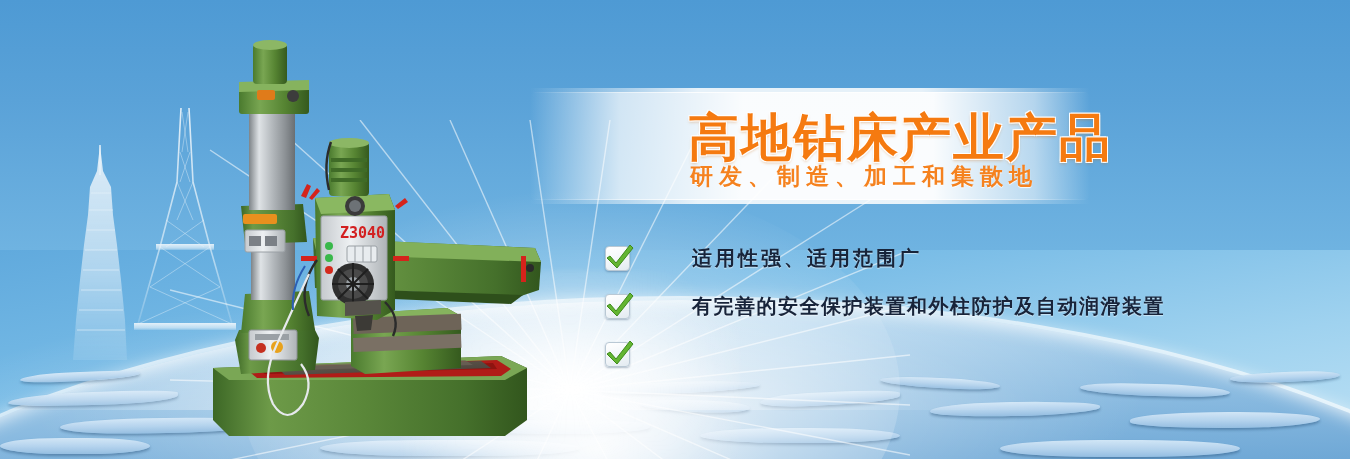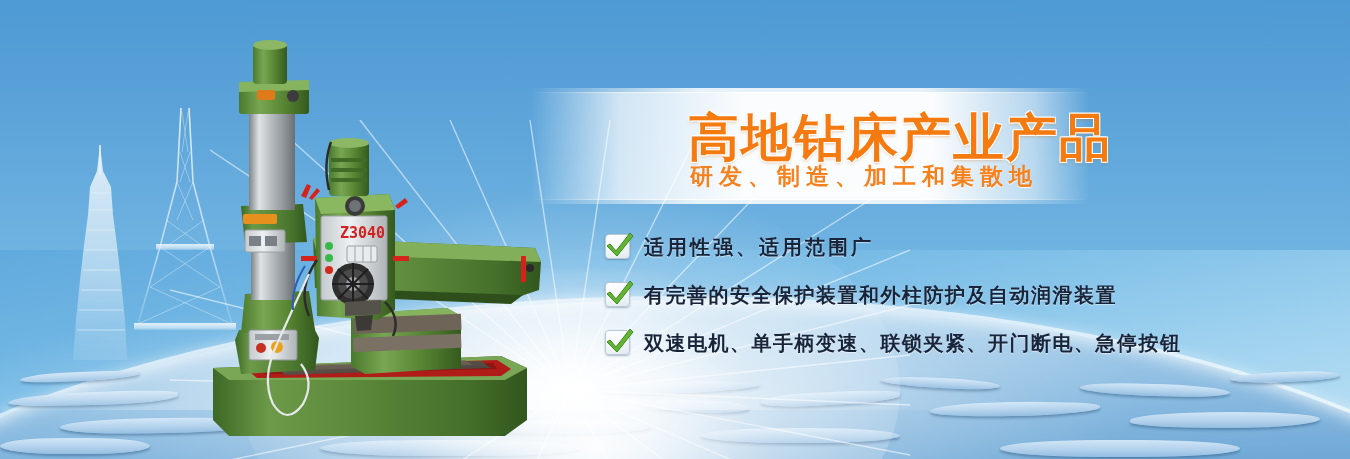--- a/index.html
+++ b/index.html
@@ -100,21 +100,21 @@
   .title-sub{
     position:absolute;left:690px;top:161px;width:400px;
     font-size:23px;font-weight:bold;letter-spacing:6px;
     color:#f5821f;
     text-shadow:0 1px 1px rgba(255,255,255,.9);
     white-space:nowrap;
   }
 
   
   .bullets{position:absolute;left:605px;top:234px;width:700px;}
-  .bullet{position:relative;height:48px;display:flex;align-items:flex-start;}
+  .bullet{position:relative;height:48px;display:flex;align-items:center;gap:48px;}
   .chk{
     position:relative;flex:0 0 auto;width:23px;height:23px;margin-right:14px;
     background:linear-gradient(160deg,#ffffff 0%,#f2f6f9 55%,#e2eaf0 100%);
     border:1px solid #b9c8d4;border-radius:4px;
     box-shadow:0 1px 2px rgba(40,70,100,.35);
   }
   .chk svg{position:absolute;left:-2px;top:-6px;}
   .btxt{
     font-size:20px;font-weight:bold;color:#18243a;letter-spacing:1.5px;
     text-shadow:0 1px 1px rgba(255,255,255,.55);
@@ -409,18 +409,17 @@
       </span>
       <span class="btxt">有完善的安全保护装置和外柱防护及自动润滑装置</span>
     </div>
 
     <div class="bullet b3">
       <span class="chk">
         <svg width="30" height="30" viewBox="0 0 30 30">
           <path d="M6 15 L12 22 L26 4 L29 7 L13 27 L3 17 Z" fill="#63b531" stroke="#3e8a1c" stroke-width="1"></path>
         </svg>
       </span>
-      <span class="btxt">双速电机、单手柄变速、联锁夹紧、开门断电、急停按钮</span>
     </div>
 
   </div>
 
 </div>
 
 </body></html>

